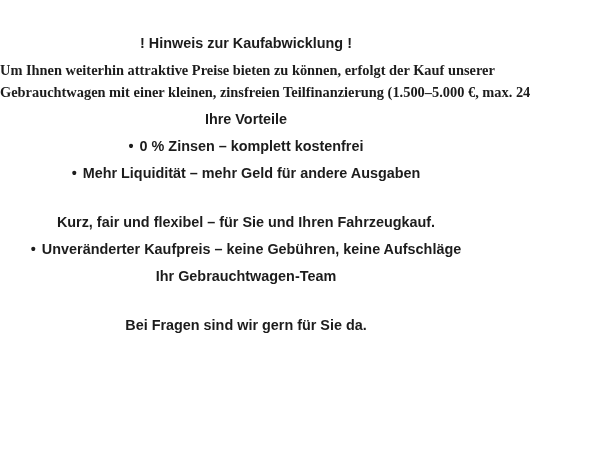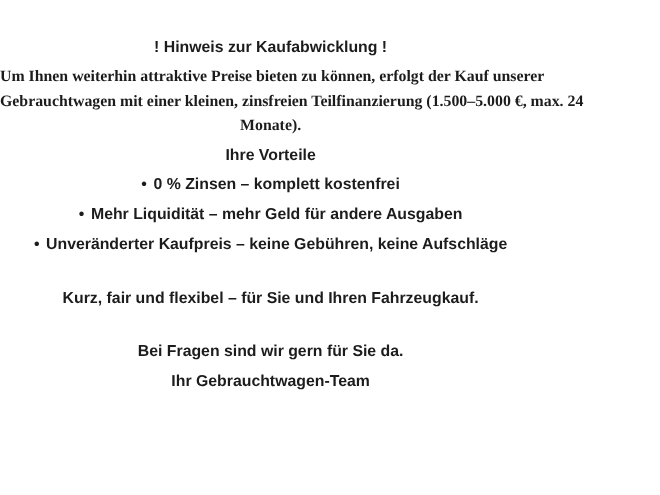--- a/index.html
+++ b/index.html
@@ -44,38 +44,37 @@
 </head>
 <body>
 
 <main class="notice">
 
   <p class="line title">! Hinweis zur Kaufabwicklung !</p>
 
   <div class="para">
     <div class="line">Um Ihnen weiterhin attraktive Preise bieten zu können, erfolgt der Kauf unserer</div>
     <div class="line">Gebrauchtwagen mit einer kleinen, zinsfreien Teilfinanzierung (1.500–5.000 €, max. 24</div>
-    <div class="line">Monate).</div>
   </div>
 
   <p class="line">Ihre Vorteile</p>
 
   <p class="line benefit">
     <span class="bullet">•</span><span>0 % Zinsen – komplett kostenfrei</span>
   </p>
 
   <p class="line benefit">
     <span class="bullet">•</span><span>Mehr Liquidität – mehr Geld für andere Ausgaben</span>
   </p>
 
 
+  <p class="line gap">Kurz, fair und flexibel – für Sie und Ihren Fahrzeugkauf.</p>
+
   <p class="line benefit">
     <span class="bullet">•</span><span>Unveränderter Kaufpreis – keine Gebühren, keine Aufschläge</span>
   </p>
 
-  <p class="line gap">Kurz, fair und flexibel – für Sie und Ihren Fahrzeugkauf.</p>
+  <p class="line">Ihr Gebrauchtwagen-Team</p>
 
   <p class="line gap">Bei Fragen sind wir gern für Sie da.</p>
-
-  <p class="line">Ihr Gebrauchtwagen-Team</p>
 
 
 </main>
 
 </body></html>

